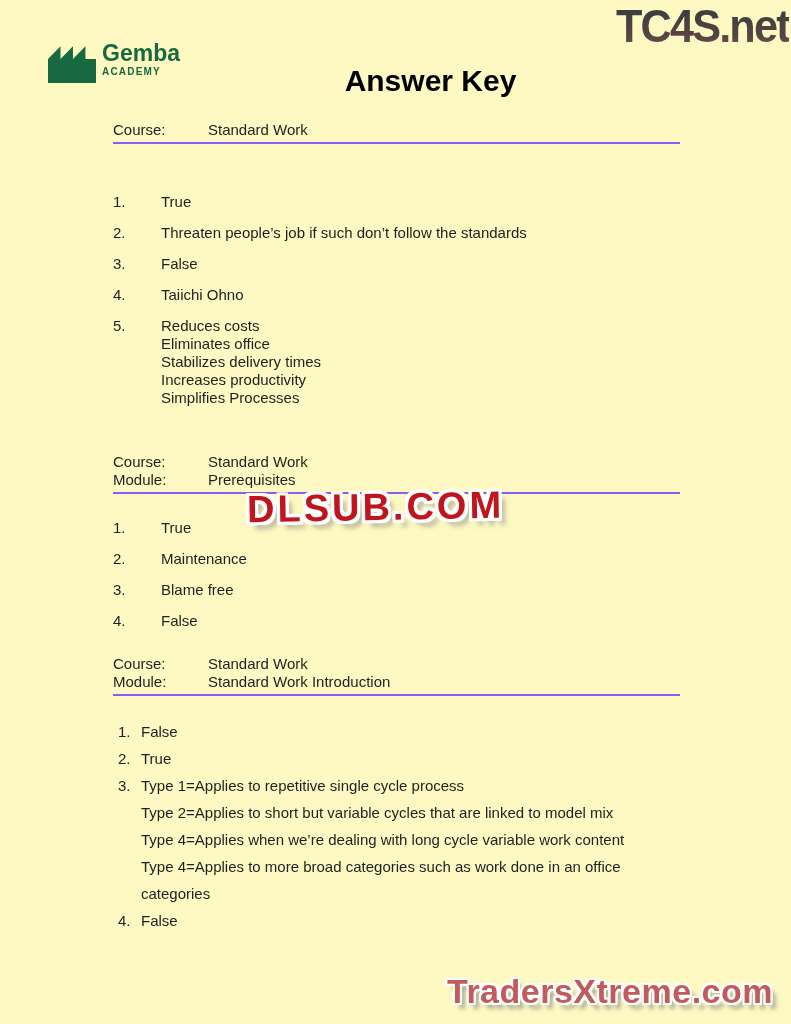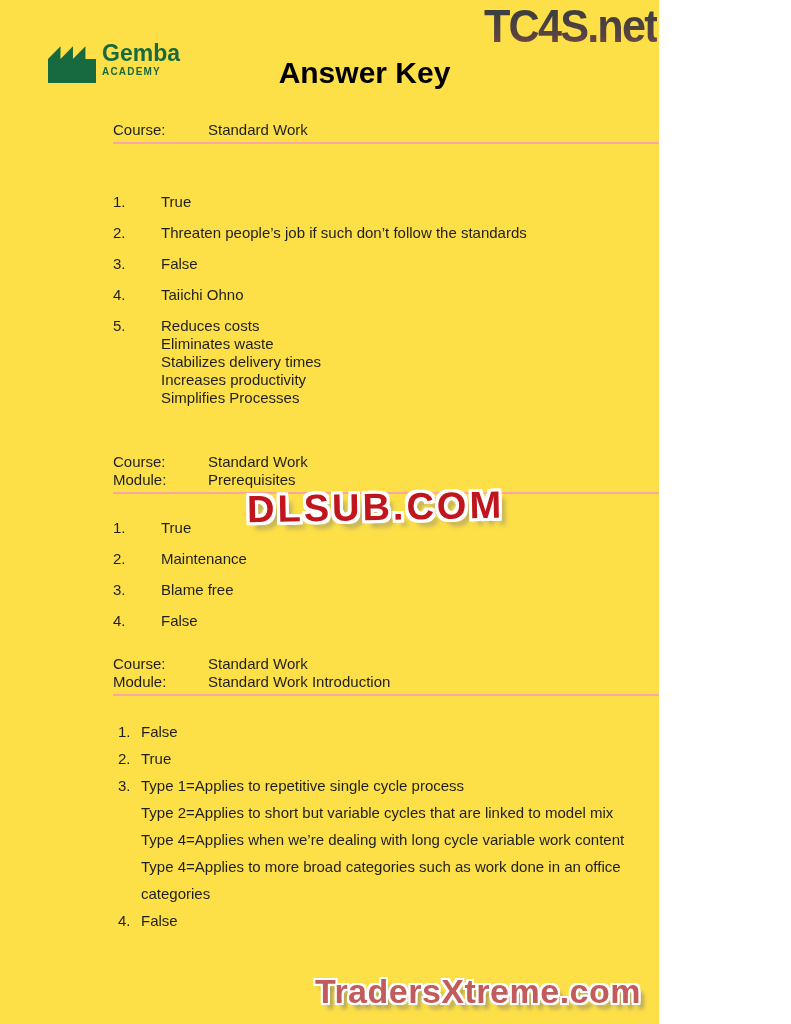--- a/index.html
+++ b/index.html
@@ -1,19 +1,19 @@
 <!DOCTYPE html>
 <html><head>
 <meta charset="utf-8">
 <style>
   html,body{margin:0;padding:0;background:#ffffff;}
   .page{
     position:relative;
-    width:659px;height:1024px;
-    background:#fde047;
+    width:791px;height:1024px;
+    background:#fef9c3;
     font-family:"Liberation Sans", sans-serif;
     color:#1f1f1f;
     overflow:hidden;
   }
 
   
   .wm-top{
     position:absolute;top:-2px;right:2px;
     font-size:47px;font-weight:800;letter-spacing:-2px;
     background:linear-gradient(to bottom,#3f3f3f 30%,#5a4343 70%,#8a5252 100%);
@@ -28,27 +28,27 @@
   .factory{
     width:48px;height:40px;background:#17693f;margin-right:6px;margin-top:1px;
     clip-path:polygon(0% 100%,0% 40%,26% 8%,26% 40%,52% 8%,52% 40%,78% 8%,78% 40%,100% 40%,100% 100%);
   }
   .logo-name{font-size:23px;font-weight:bold;color:#17693f;line-height:22px;letter-spacing:0px;}
   .logo-sub{font-size:10px;font-weight:bold;color:#17693f;letter-spacing:1.2px;line-height:15px;}
 
   
   .title{
     position:absolute;top:48px;left:70px;right:0;
-    text-align:center;font-size:30px;font-weight:bold;color:#000;margin:8px;
+    text-align:center;font-size:30px;font-weight:bold;color:#000;margin:16px;
   }
 
   
   .sec-hdr{
     position:absolute;left:113px;width:567px;
-    border-bottom:2px solid #fca5a5;padding-bottom:3px;
+    border-bottom:2px solid #8b5cf6;padding-bottom:3px;
     font-size:15px;line-height:18px;
   }
   .sec-hdr .lbl{display:inline-block;width:95px;}
   #sec1-hdr{top:121px;}
   #sec2-hdr{top:453px;}
   #sec3-hdr{top:655px;}
 
   
   .list{position:absolute;font-size:15px;}
   .item{display:flex;}
@@ -131,21 +131,21 @@
     <div class="item">
       <span class="num">4.</span>
       <div class="lines">
           <div class="line">Taiichi Ohno</div>
         </div>
     </div>
     <div class="item">
       <span class="num">5.</span>
       <div class="lines">
         <div class="line">Reduces costs</div>
-        <div class="line">Eliminates waste</div>
+        <div class="line">Eliminates office</div>
         <div class="line">Stabilizes delivery times</div>
         <div class="line">Increases productivity</div>
         <div class="line">Simplifies Processes</div>
       </div>
     </div>
   </div>
 
   <div class="sec-hdr" id="sec2-hdr">
     <div class="row">
       <span class="lbl">Course:</span><span class="val">Standard Work</span>

